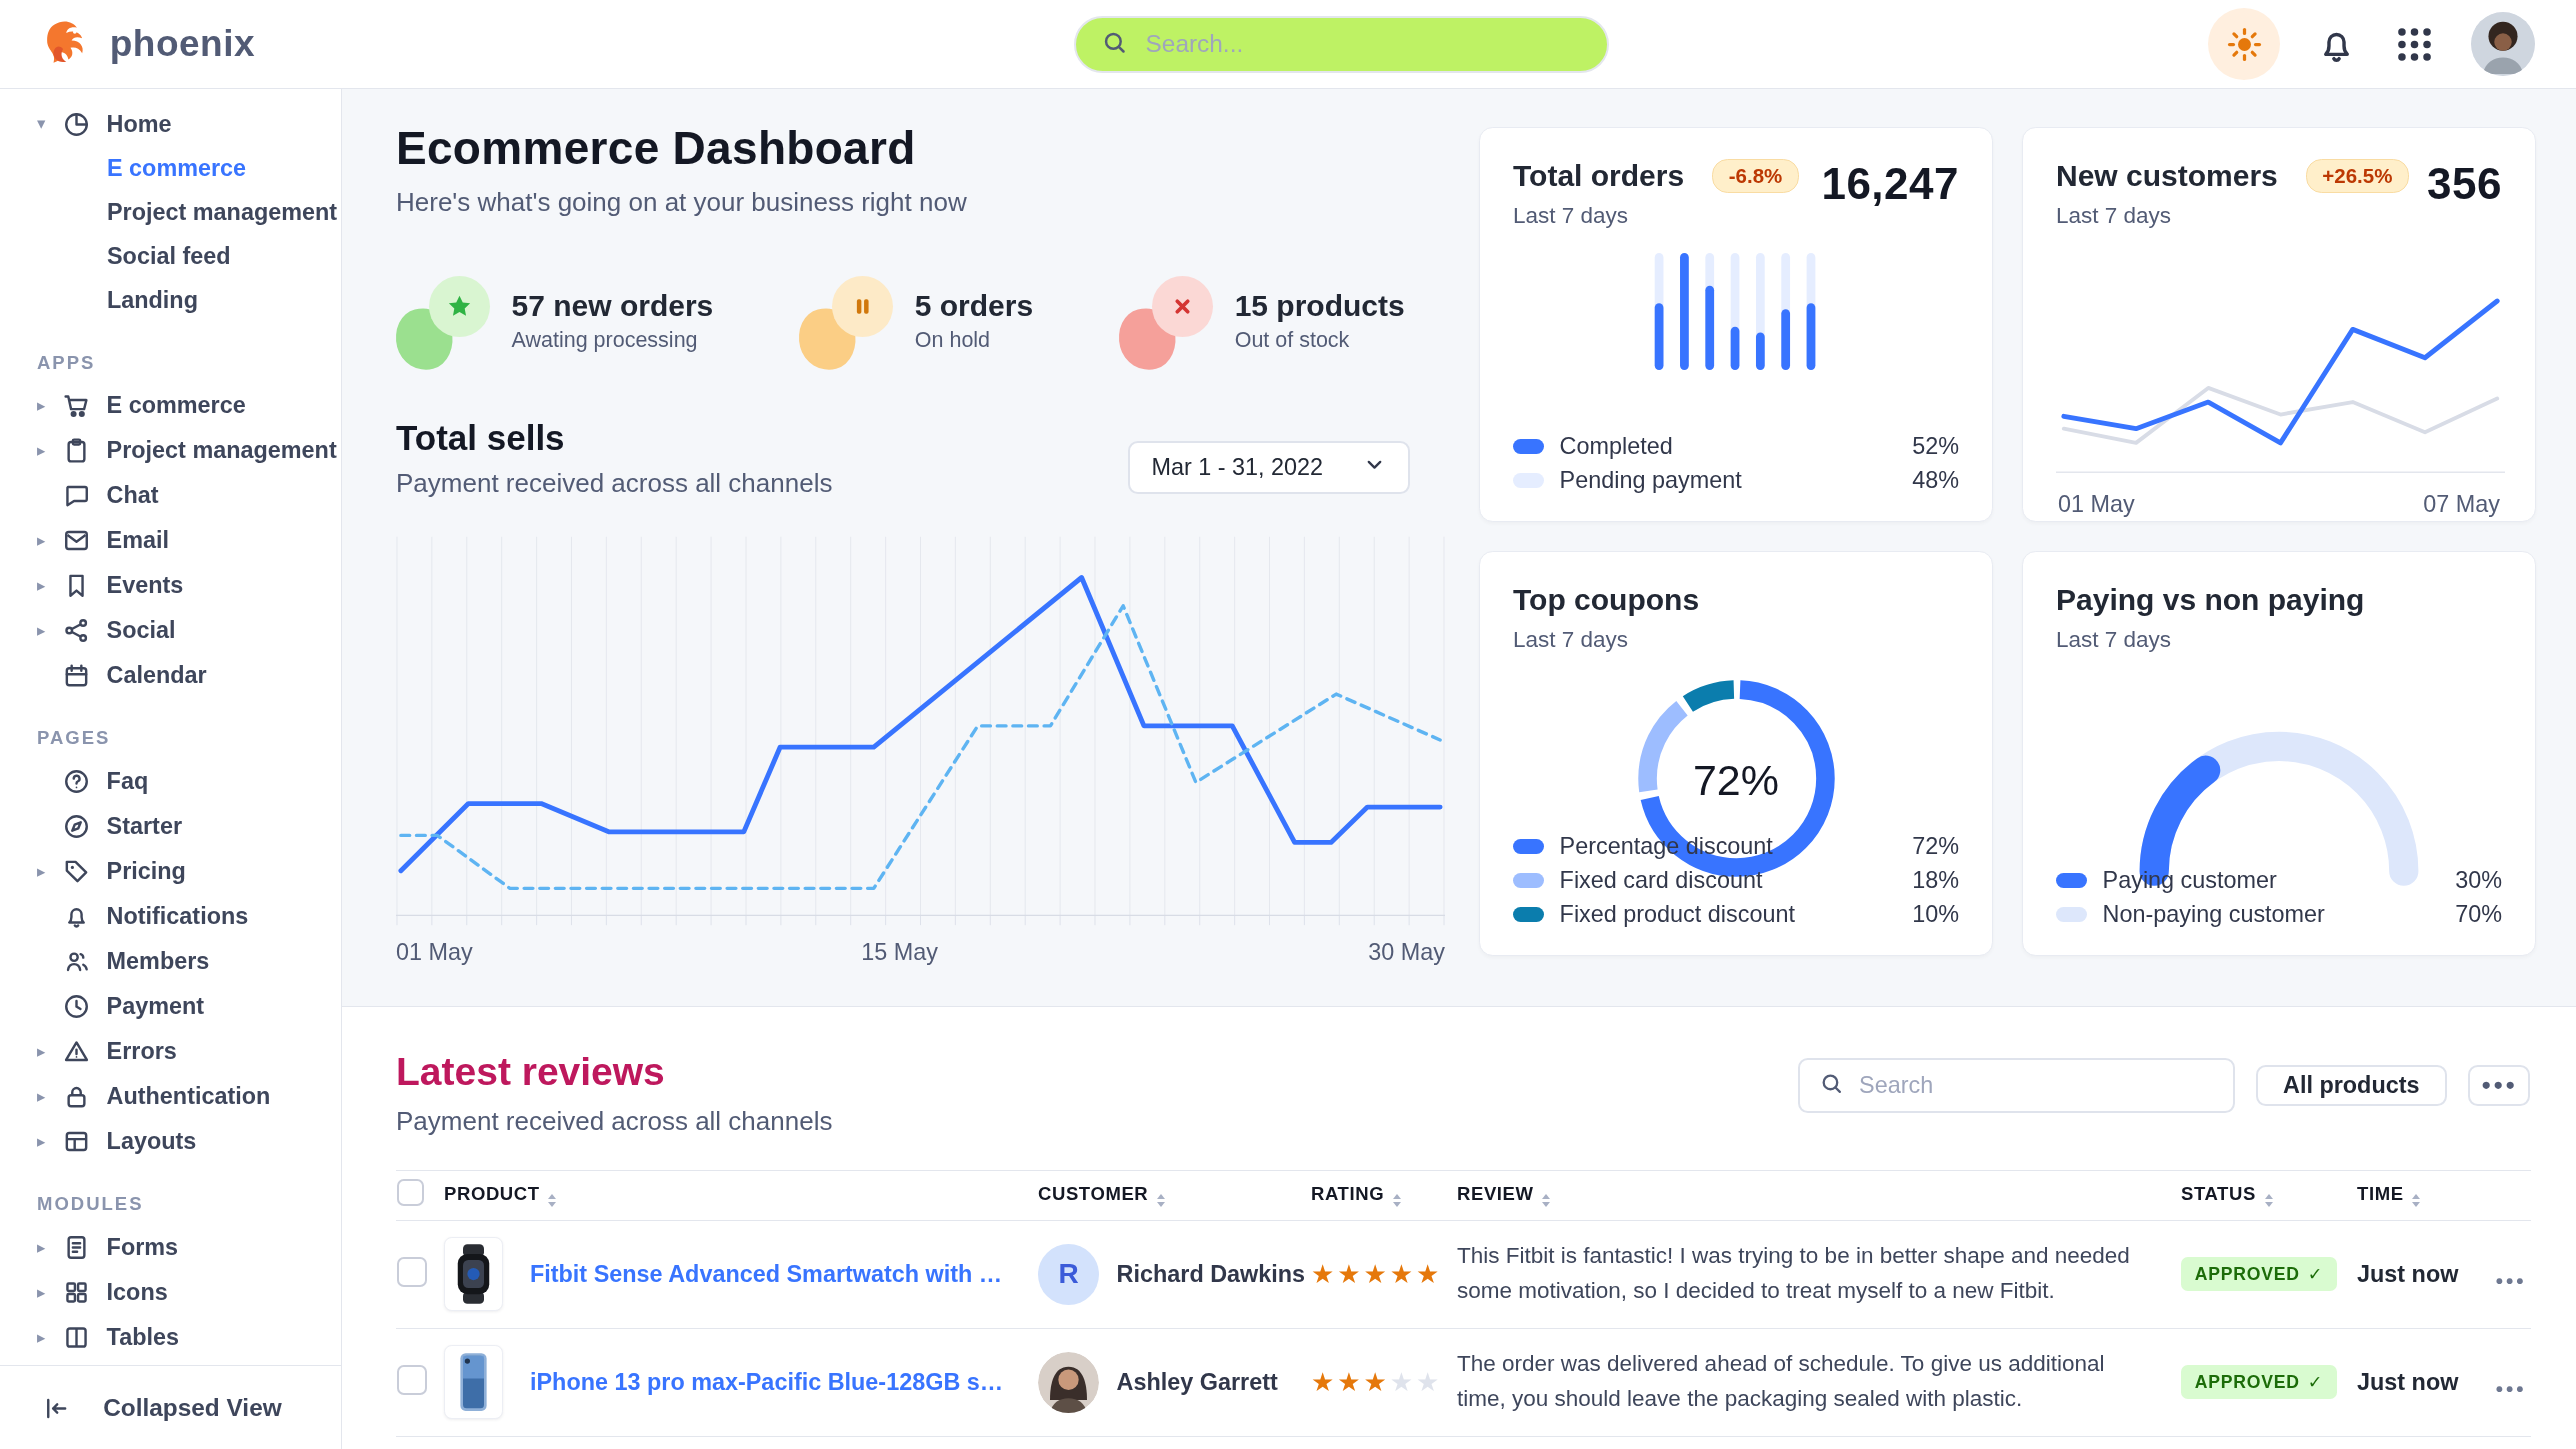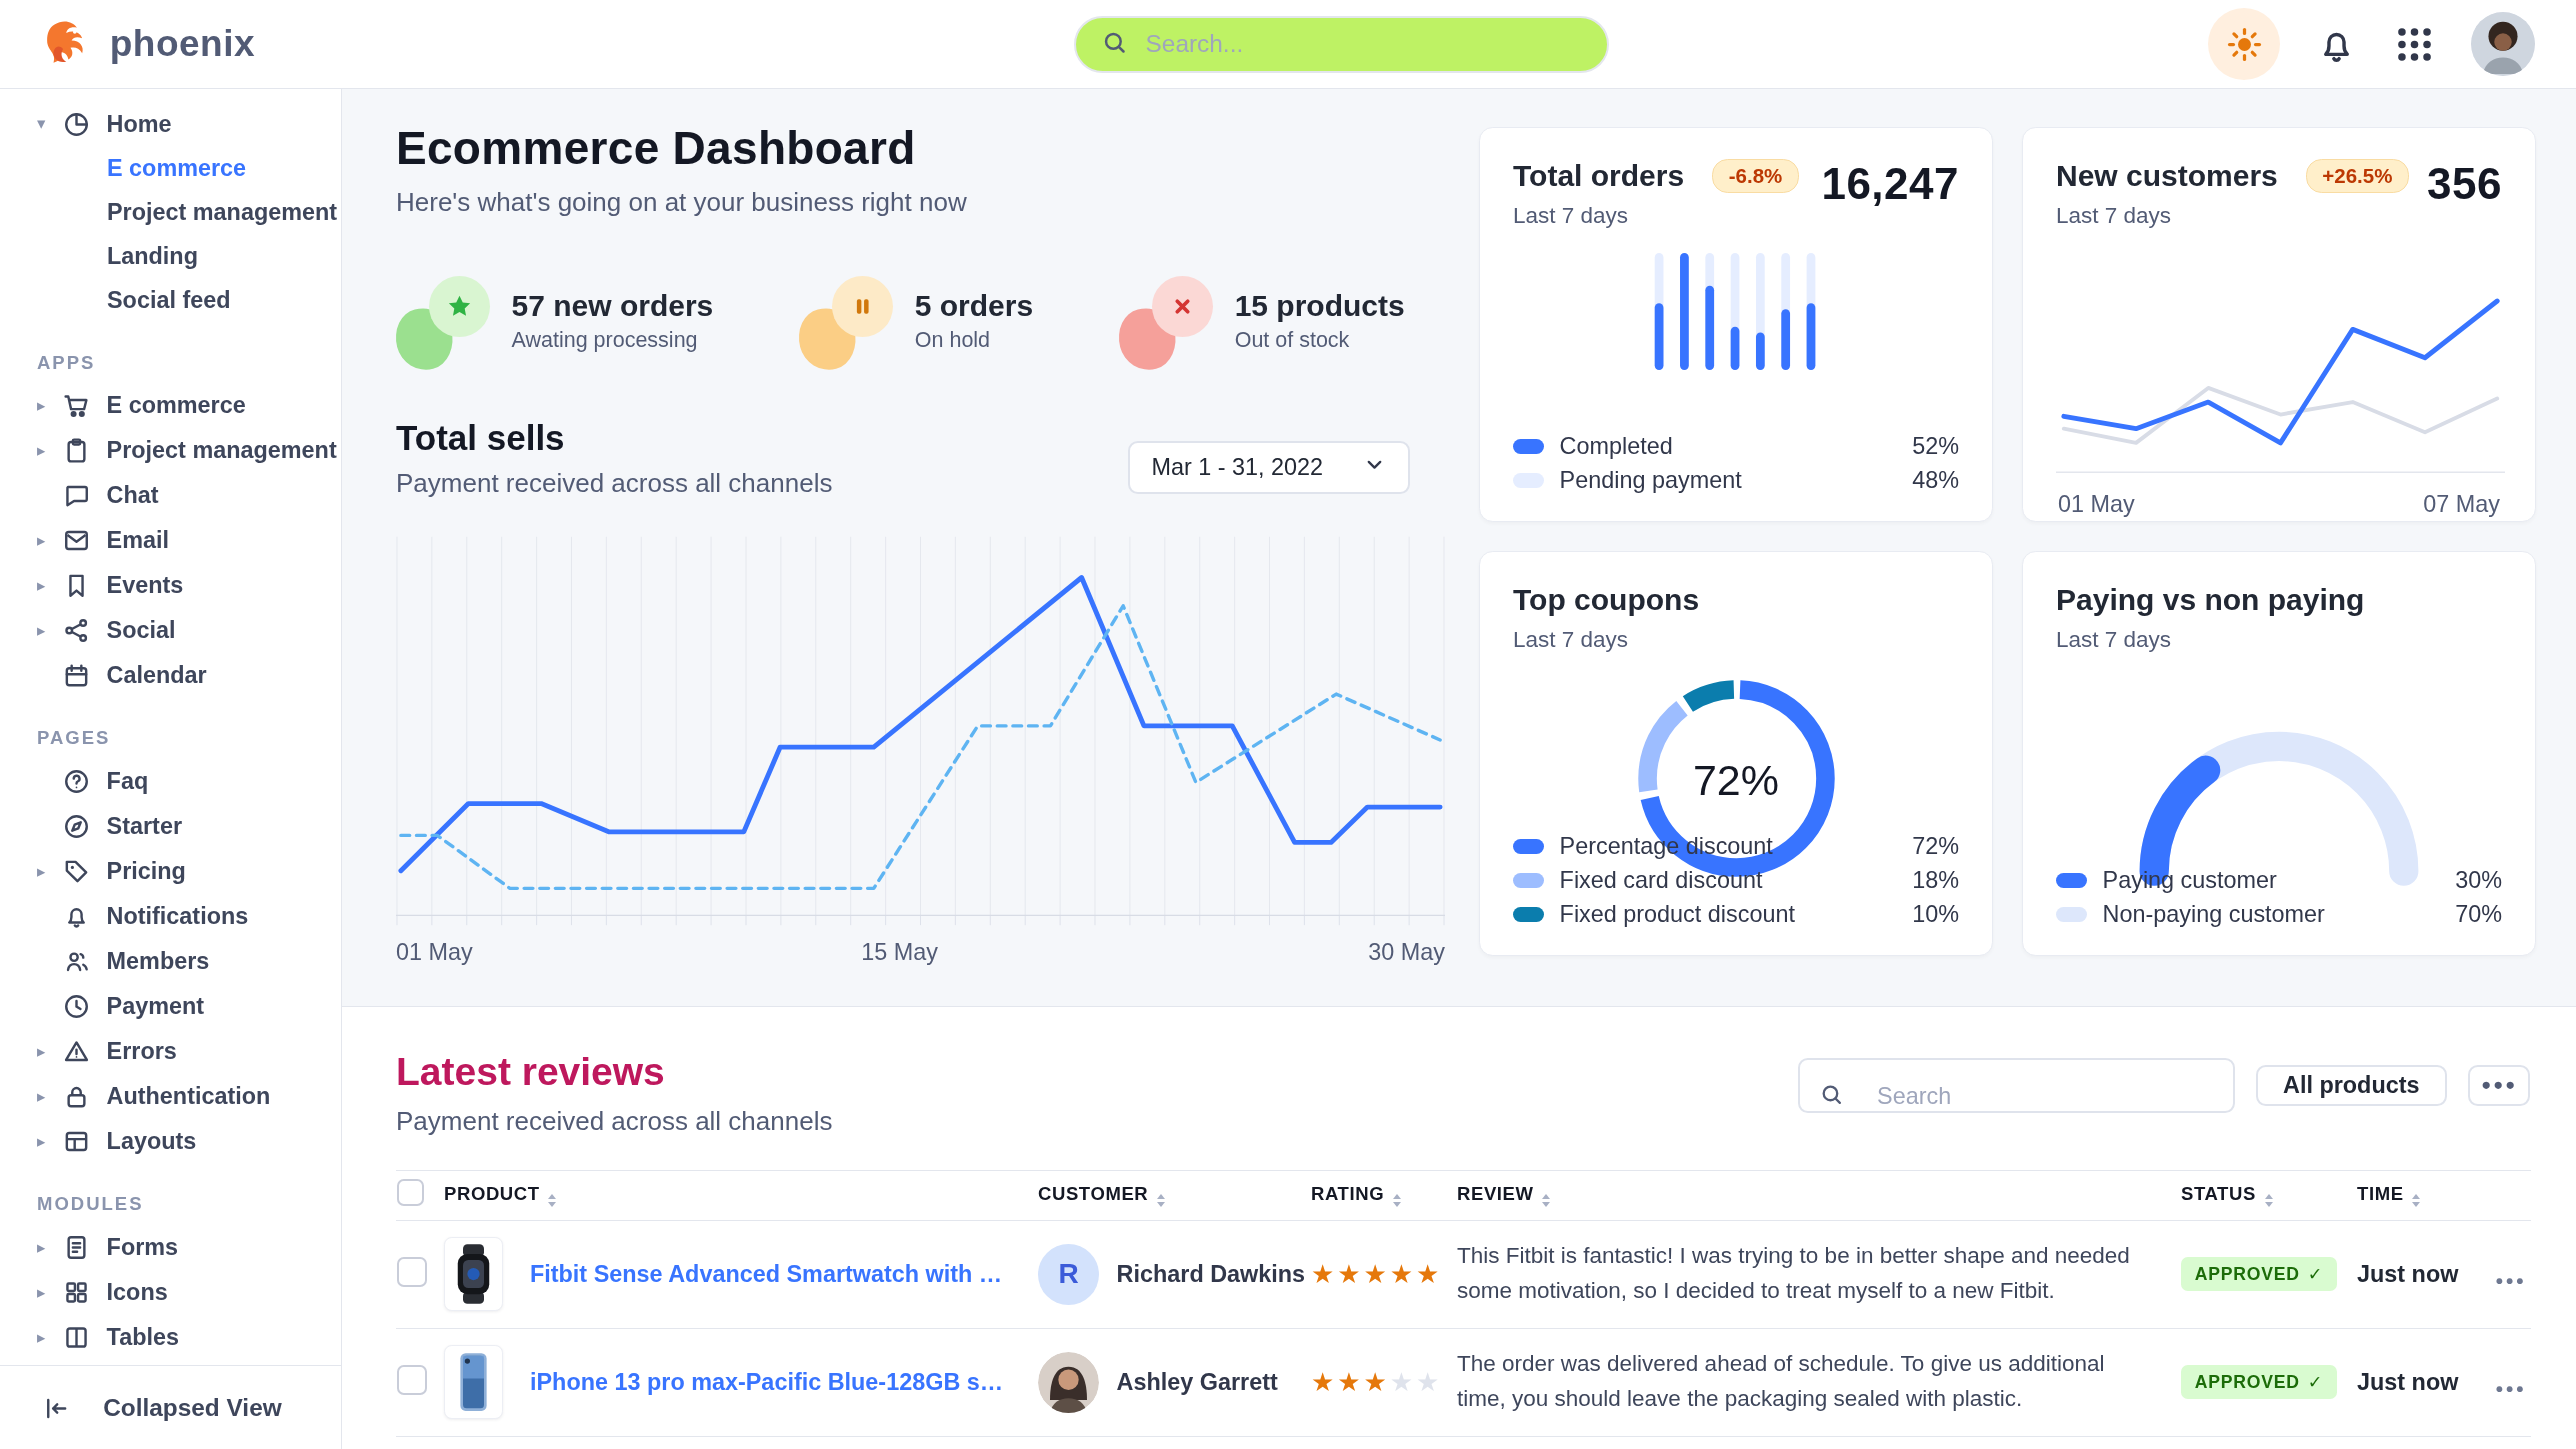--- a/index.html
+++ b/index.html
@@ -78,21 +78,21 @@
   .donut-wrap{position:relative;width:217px;margin:17.6px auto 0;}
   .donut-center{position:absolute;inset:0;display:flex;align-items:center;justify-content:center;font-size:43px;font-weight:500;color:#141824;}
   .gauge-wrap{margin:64px auto 0;width:312px;}
 
   
   .reviews{position:absolute;left:0;right:0;top:918px;bottom:0;background:#fff;border-top:1px solid #e3e6ed;padding:43px 46px 0 54px;box-sizing:border-box;overflow:hidden;}
   .rv-head{display:flex;align-items:flex-start;}
   .rv-title{font-size:39px;font-weight:700;color:#be185d;}
   .rv-sub{margin-top:11.7px;font-size:26px;color:#525b75;}
   .rv-controls{margin-left:auto;display:flex;align-items:center;gap:21.5px;margin-top:7.8px;}
-  .rv-search{width:437px;height:55px;box-sizing:border-box;border:2px solid #dfe3ec;border-radius:9.8px;background:#fff;display:flex;align-items:flex-end;gap:31px;padding:0 19.5px;}
+  .rv-search{width:437px;height:55px;box-sizing:border-box;border:2px solid #dfe3ec;border-radius:9.8px;background:#fff;display:flex;align-items:center;gap:13px;padding:0 19.5px;}
   .rv-search input{border:none;outline:none;flex:1;font-size:23.4px;color:#31374a;font-family:inherit;}
   .rv-search input::placeholder{color:#9fa6bc;}
   .btn{height:41px;box-sizing:border-box;background:#fff;border:2px solid #dfe3ec;border-radius:9.8px;font-size:23.4px;font-weight:600;color:#222834;display:flex;align-items:center;padding:0 25px;cursor:pointer;font-family:inherit;}
   .btn-dots{width:62px;justify-content:center;font-size:16.6px;letter-spacing:2px;color:#525b75;padding:0;}
 
   table.rv{width:100%;border-collapse:collapse;margin-top:33px;table-layout:fixed;}
   table.rv th{border-top:1px solid #e3e6ed;border-bottom:1px solid #e3e6ed;height:47px;font-size:18.5px;font-weight:700;color:#141824;text-align:left;letter-spacing:0.6px;white-space:nowrap;}
   table.rv td{border-bottom:1px solid #e3e6ed;height:105px;vertical-align:middle;}
   .cb{display:inline-block;width:26px;height:26px;border:2px solid #c9cdd9;border-radius:6.8px;background:#fff;cursor:pointer;}
   .thumb{width:57px;height:72px;background:#fff;border:1px solid #eceef4;border-radius:7.8px;display:flex;align-items:center;justify-content:center;box-shadow:0 1px 2.9px rgba(36,40,46,.08);}
@@ -197,24 +197,24 @@
           </span>
         <span class="s-label">Home</span>
       </div>
       <div class="s-sub active">
           <span>E commerce</span>
         </div>
       <div class="s-sub">
           <span>Project management</span>
         </div>
       <div class="s-sub">
+          <span>Social feed</span>
+        </div>
+      <div class="s-sub">
           <span>Landing</span>
-        </div>
-      <div class="s-sub">
-          <span>Social feed</span>
         </div>
 
       <div class="s-section">APPS</div>
       <div class="s-item">
           <span class="s-caret">▸</span>
           <span class="s-ico">
             <svg viewBox="0 0 24 24" fill="none" stroke="currentColor" stroke-width="2" stroke-linecap="round" stroke-linejoin="round">
               <path d="M3 4.5h2.2L7.5 15h10.8l1.9-7.5H7"></path>
               <circle cx="9.6" cy="19" r="1.5" fill="currentColor"></circle>
               <circle cx="16.4" cy="19" r="1.5" fill="currentColor"></circle>

